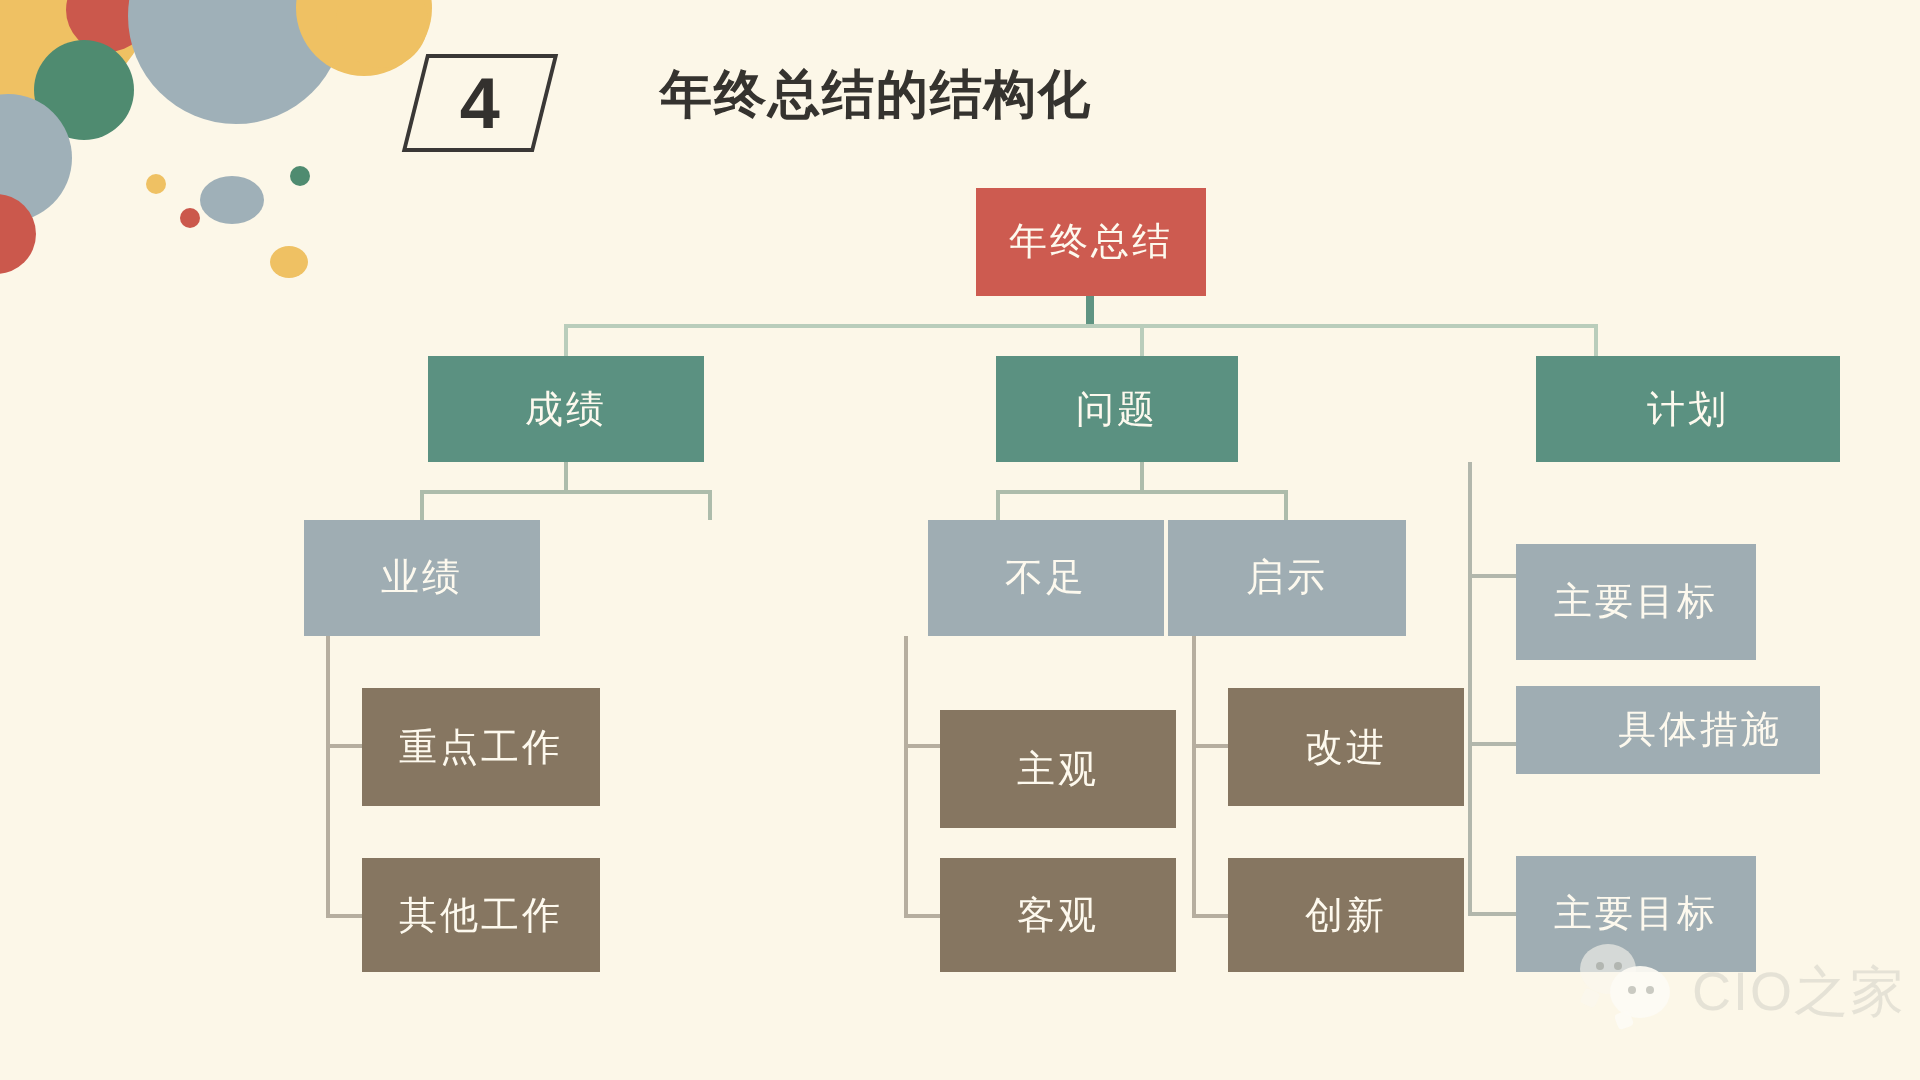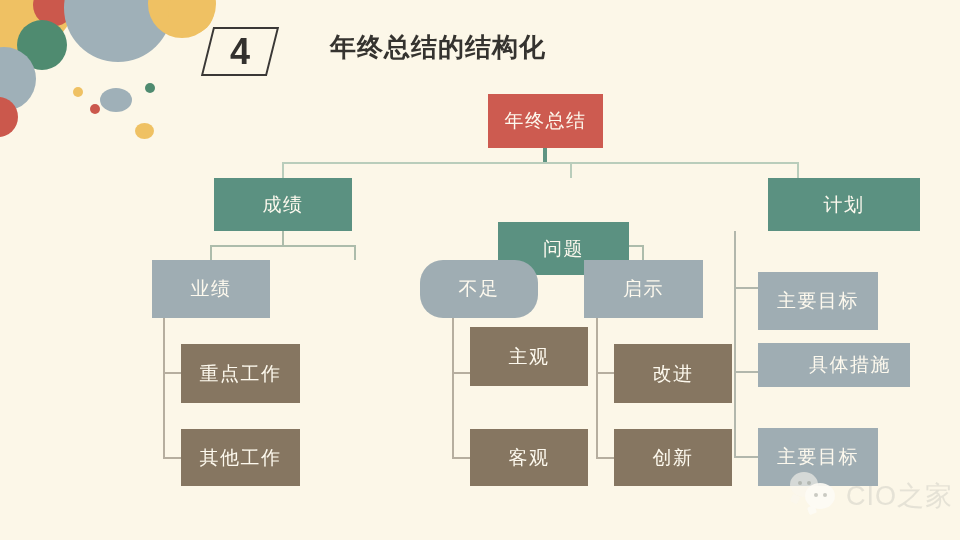--- a/index.html
+++ b/index.html
@@ -99,31 +99,31 @@
   <div class="line cn-tan" style="left:596px;top:457px;width:18px;height:2px;"></div>
 
   <div class="line cn-plan" style="left:734px;top:231px;width:2px;height:226px;"></div>
   <div class="line cn-plan" style="left:734px;top:287px;width:24px;height:2px;"></div>
   <div class="line cn-plan" style="left:734px;top:371px;width:24px;height:2px;"></div>
   <div class="line cn-plan" style="left:734px;top:456px;width:24px;height:2px;"></div>
 
   <div class="node nd-red" style="left:488px;top:94px;width:115px;height:54px;">年终总结</div>
 
   <div class="node nd-green" style="left:214px;top:178px;width:138px;height:53px;">成绩</div>
-  <div class="node nd-green" style="left:498px;top:178px;width:131px;height:53px;margin-top:44px;">问题</div>
+  <div class="node nd-green" style="left:498px;top:178px;width:121px;height:53px;">问题</div>
   <div class="node nd-green" style="left:723px;top:178px;width:152px;height:53px;margin-left:45px;">计划</div>
 
   <div class="node nd-gray" style="left:152px;top:260px;width:118px;height:58px;">业绩</div>
-  <div class="node nd-gray" style="left:420px;top:260px;width:118px;height:58px;border-radius:23px;">不足</div>
+  <div class="node nd-gray" style="left:464px;top:260px;width:118px;height:58px;">不足</div>
   <div class="node nd-gray" style="left:584px;top:260px;width:119px;height:58px;">启示</div>
   <div class="node nd-gray" style="left:758px;top:260px;width:120px;height:58px;margin-top:12px;">主要目标</div>
 
   <div class="node nd-brown" style="left:181px;top:344px;width:119px;height:59px;">重点工作</div>
   <div class="node nd-brown" style="left:181px;top:429px;width:119px;height:57px;">其他工作</div>
-  <div class="node nd-brown" style="left:470px;top:327px;width:118px;height:59px;">主观</div>
+  <div class="node nd-brown" style="left:470px;top:355px;width:118px;height:59px;">主观</div>
   <div class="node nd-brown" style="left:470px;top:429px;width:118px;height:57px;">客观</div>
   <div class="node nd-brown" style="left:614px;top:344px;width:118px;height:59px;">改进</div>
   <div class="node nd-brown" style="left:614px;top:429px;width:118px;height:57px;">创新</div>
   <div class="node nd-gray" style="left:758px;top:343px;width:120px;height:44px;padding-left:32px;">具体措施</div>
   <div class="node nd-gray" style="left:758px;top:428px;width:120px;height:58px;">主要目标</div>
 
   <div class="wm">
     <div class="wm-bubble wm-b1">
       <div class="wm-eye" style="left:8px;top:9px;"></div>
       <div class="wm-eye" style="left:17px;top:9px;"></div>

